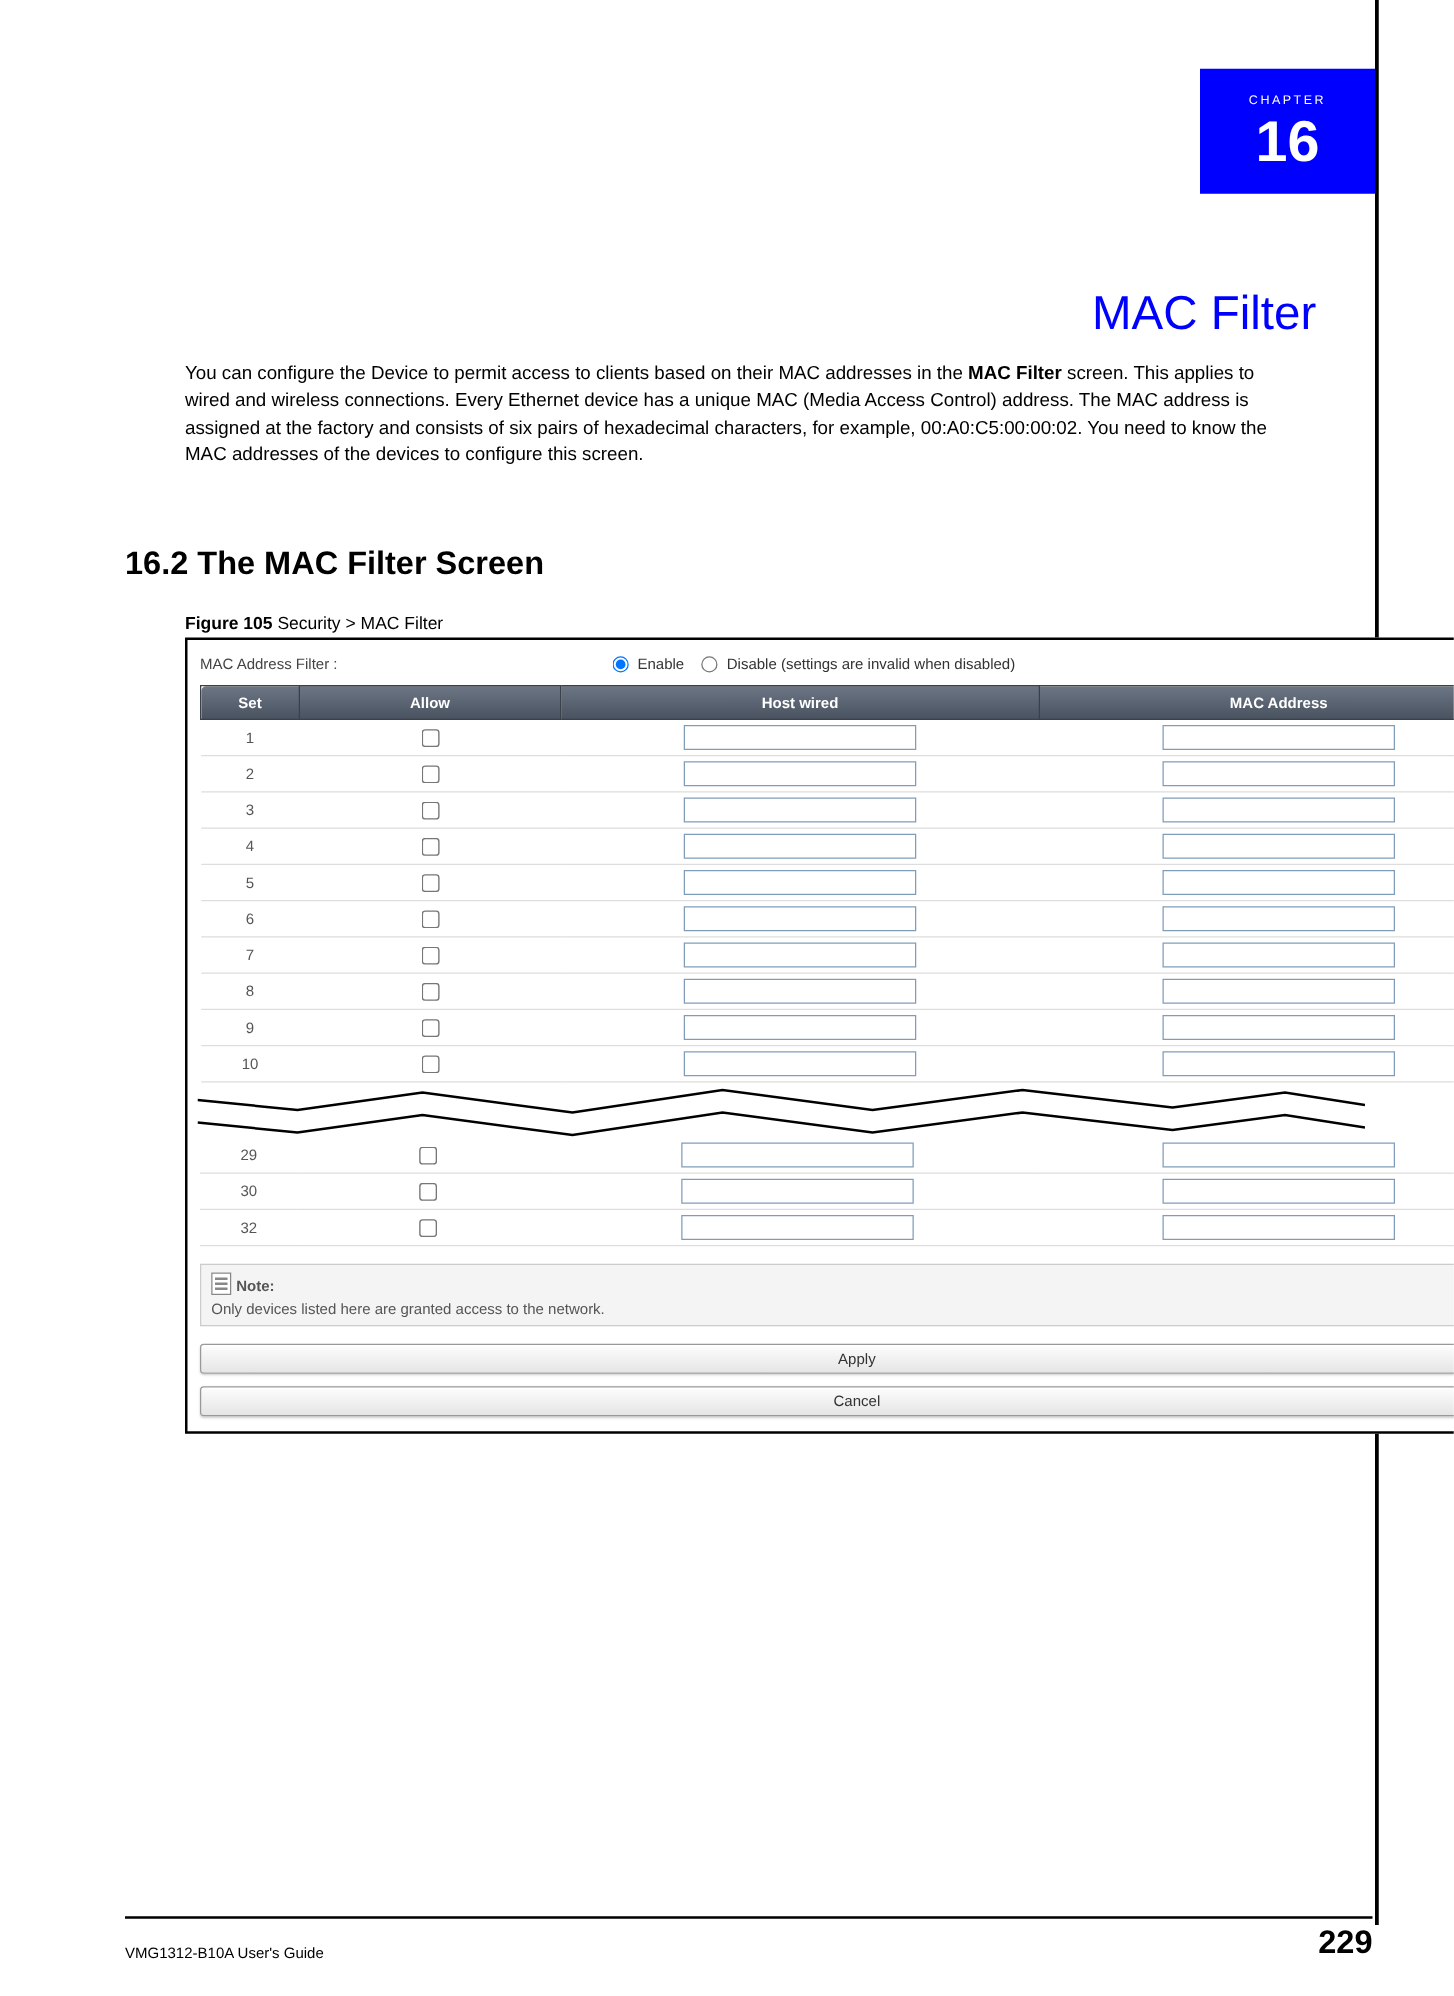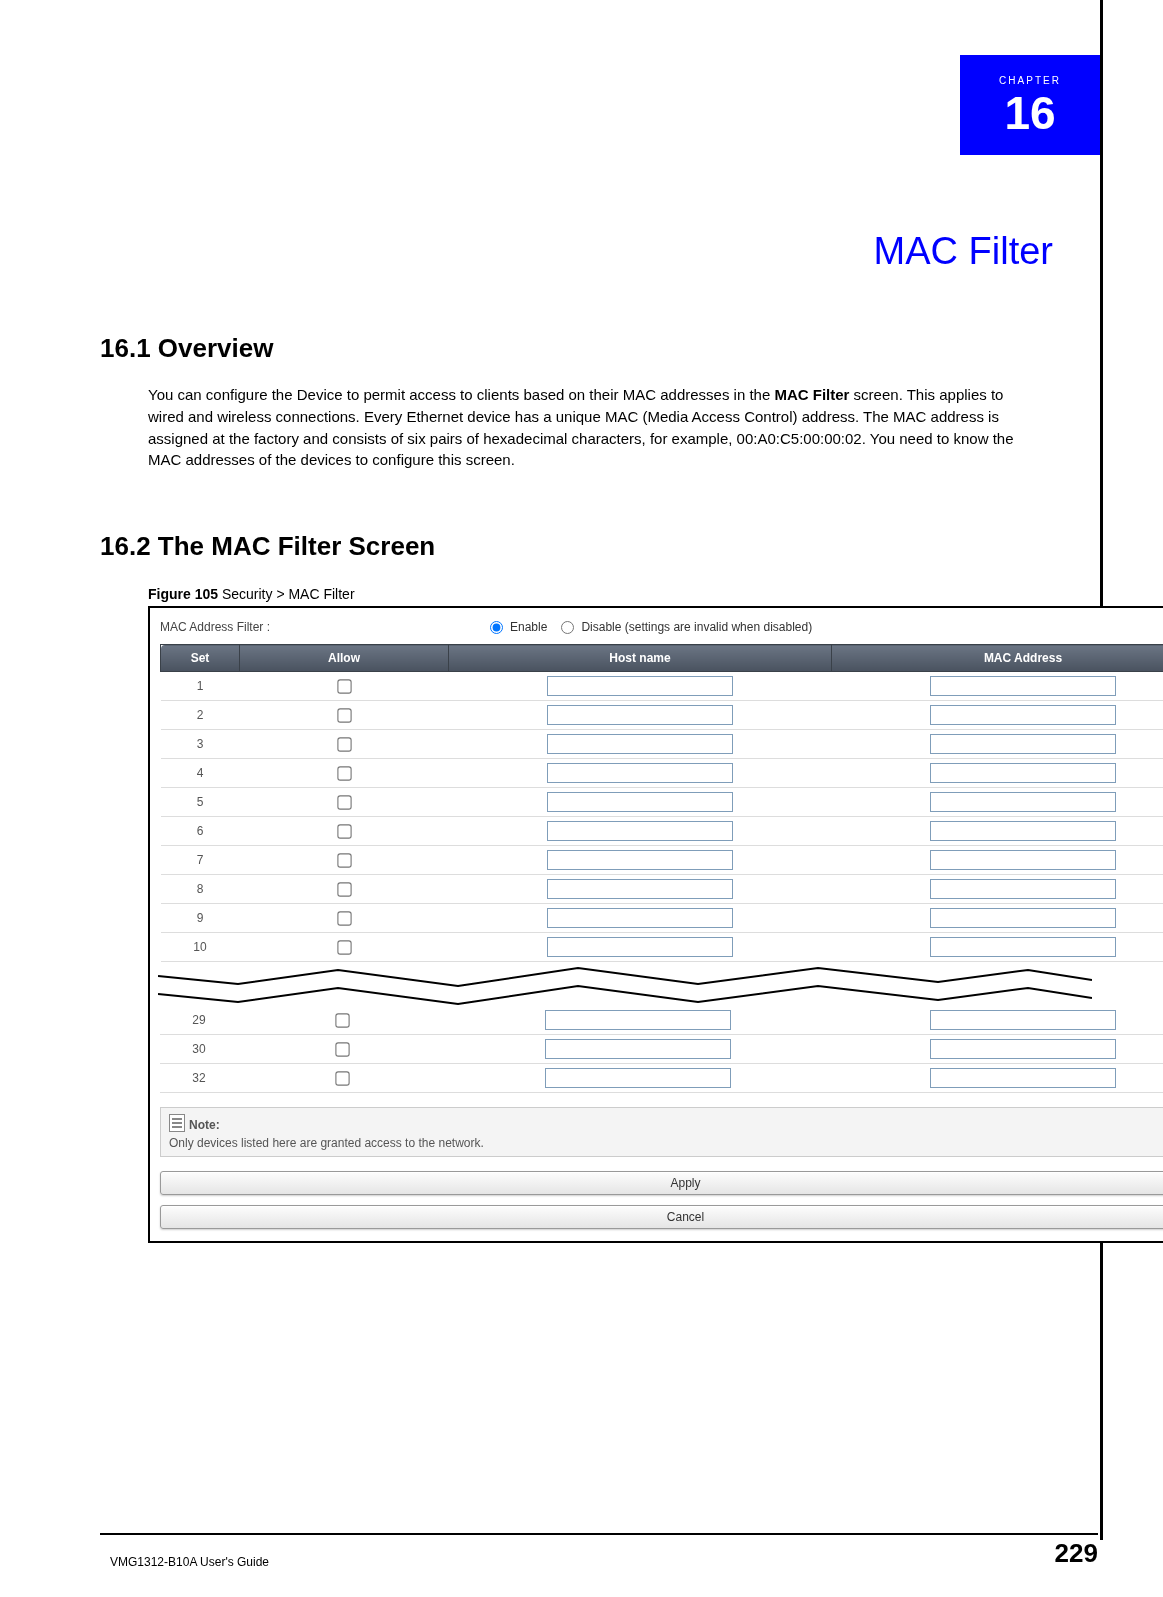--- a/index.html
+++ b/index.html
@@ -192,21 +192,21 @@
     padding: 4px 10px;
     font-size: 12px;
     color: #333;
     cursor: pointer;
     font-family: Arial, sans-serif;
     box-shadow: 0 1px 0 #fff inset, 0 1px 2px rgba(0,0,0,.2);
   }
   .footer {
     position: absolute;
     bottom: 28px;
-    left: 110px;
+    left: 100px;
     right: 65px;
     display: flex;
     justify-content: space-between;
     align-items: flex-end;
     font-size: 12px;
   }
   .footer .page-num {
     font-size: 26px;
     font-weight: bold;
     font-family: Arial, sans-serif;
@@ -228,21 +228,20 @@
 
   <div class="side-line"></div>
 
   <div class="chapter-box">
     <div class="chapter-label">CHAPTER</div>
     <div class="chapter-num">16</div>
   </div>
 
   <div class="chapter-title">MAC Filter</div>
 
-  <div class="section-heading">16.1  Overview</div>
   <p class="body-text">
     <span>You can configure the Device to permit access to clients based on their MAC addresses in the </span><b>MAC Filter</b><span> screen. This applies to wired and wireless connections. Every Ethernet device has a unique MAC (Media Access Control) address. The MAC address is assigned at the factory and consists of six pairs of hexadecimal characters, for example, 00:A0:C5:00:00:02. You need to know the MAC addresses of the devices to configure this screen.</span>
   </p>
 
   <div class="section-heading">16.2  The MAC Filter Screen</div>
 
   <div class="figure-caption">
     <b>Figure 105</b><span>   Security &gt; MAC Filter</span>
   </div>
 
@@ -256,21 +255,21 @@
         <input type="radio" style="">
         <span>Disable (settings are invalid when disabled)</span>
       </span>
     </div>
 
     <table class="mac-table">
       <thead>
         <tr>
           <th class="col-set left-round">Set</th>
           <th class="col-allow">Allow</th>
-          <th>Host name</th>
+          <th>Host wired</th>
           <th class="right-round">MAC Address</th>
         </tr>
       </thead>
       <tbody id="tbody-top">
           <tr>
             <td class="col-set">1</td>
             <td class="col-allow"><input type="checkbox" style=""></td>
             <td><input type="text" style=""></td>
             <td><input type="text" style=""></td>
           </tr>

